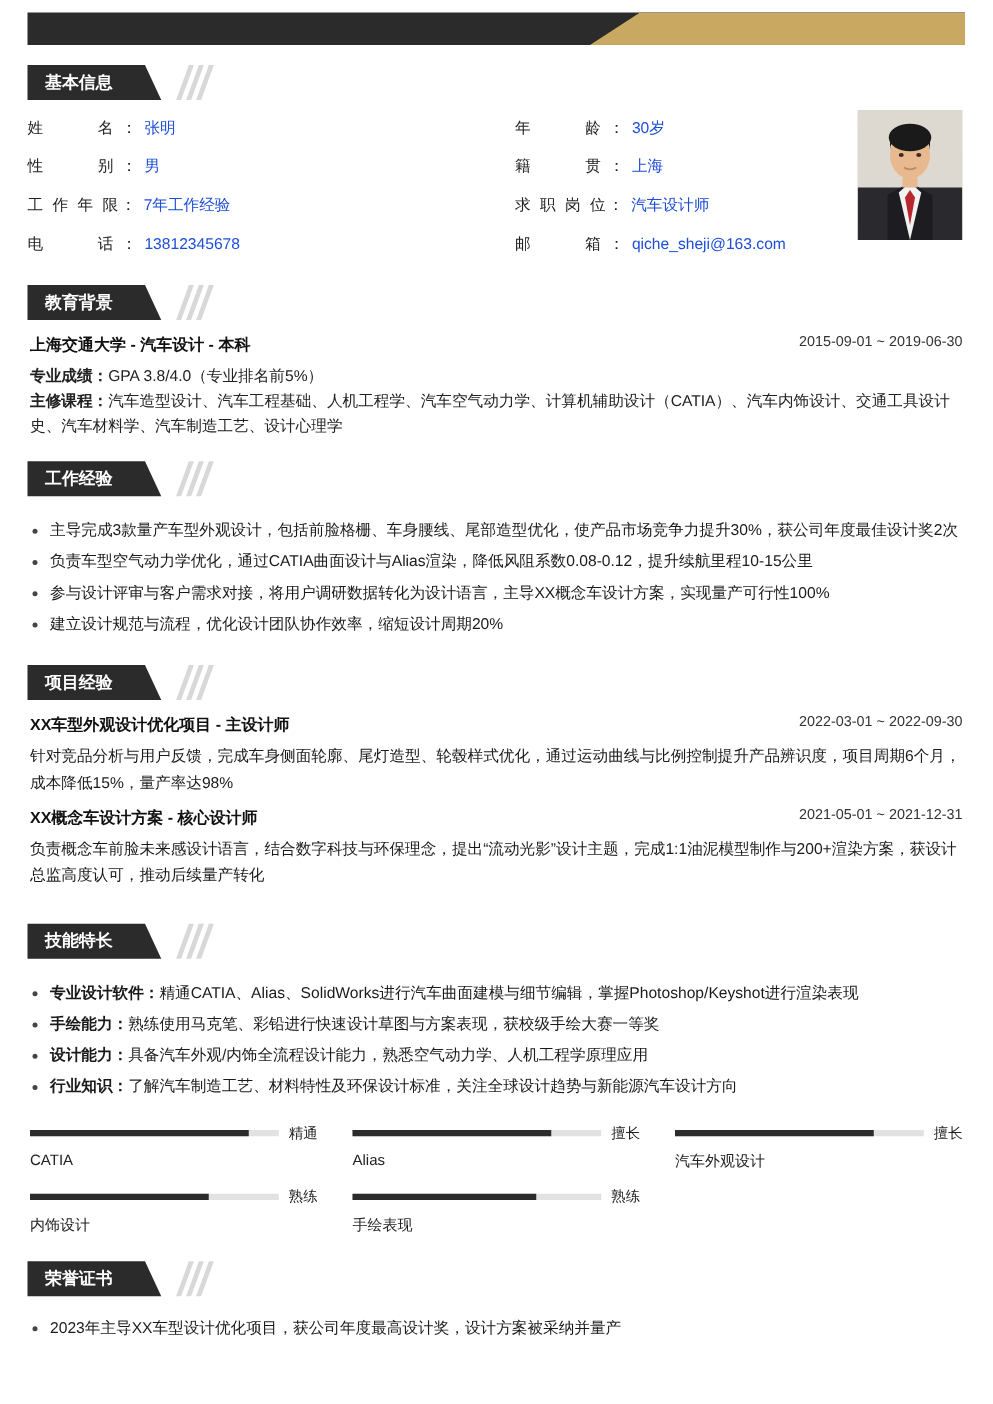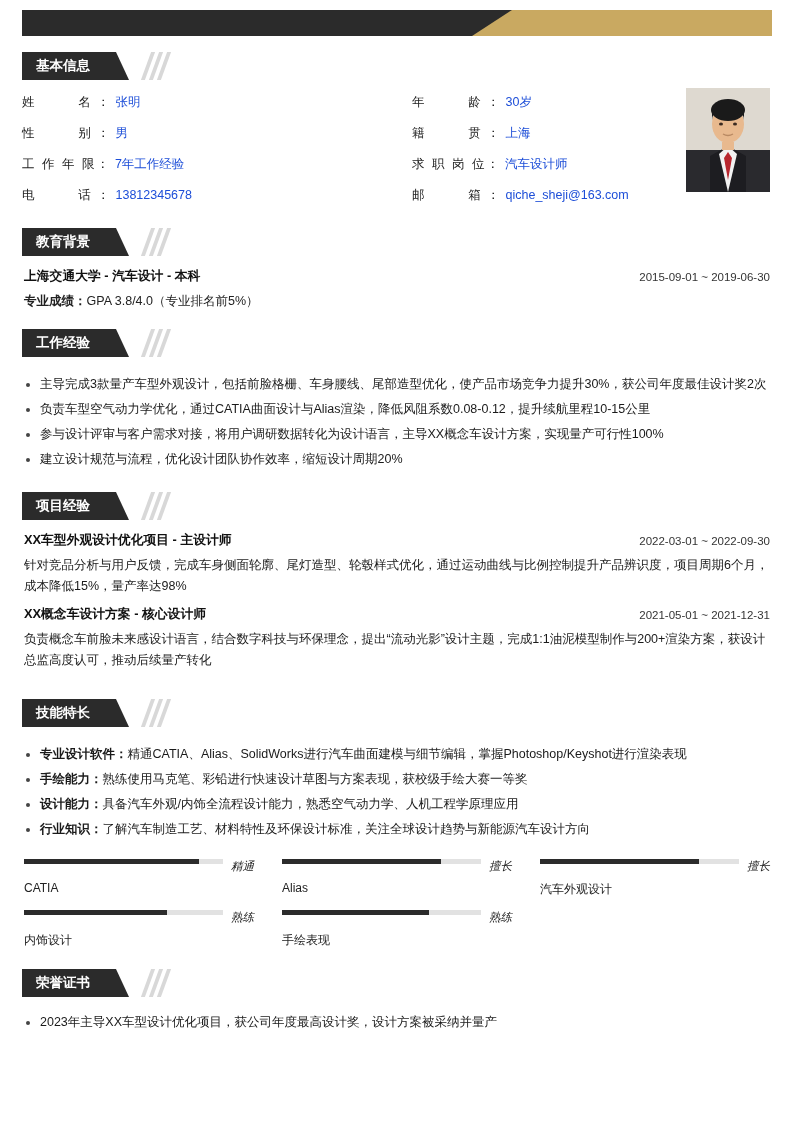--- a/index.html
+++ b/index.html
@@ -109,42 +109,42 @@
     right: 2px; top: 8px;
     width: 84px; height: 104px;
     background: linear-gradient(#e9e5de, #d8d2c8);
     overflow: hidden;
   }
   .photo svg { display: block; }
 
   
   .block { padding: 12px 2px 2px 2px; font-size: 12.5px; }
   .row-head {
-    display: flex; justify-content: space-between; align-items: center;
+    display: flex; justify-content: space-between; align-items: flex-start;
     margin-bottom: 6px;
   }
   .row-head .t { font-weight: bold; font-size: 12.8px; color: #111; }
   .row-head .d { font-size: 11.5px; color: #333; }
   .line { margin: 0 0; line-height: 1.6; color: #222; }
   .line b { font-weight: bold; }
   ul.bul { margin: 4px 0 0 0; padding-left: 16px; }
   ul.bul li { margin: 5px 0; line-height: 1.6; }
   ul.bul li::marker { color: #444; }
   .para { line-height: 1.65; margin: 3px 0 10px 0; }
 
   
   .bars {
     display: grid;
     grid-template-columns: repeat(3, 1fr);
     column-gap: 28px;
     row-gap: 4px;
     margin-top: 14px;
   }
   .bar-item { padding: 6px 0 2px 0; }
-  .bar-row { display: flex; align-items: flex-start; font-style: italic; }
+  .bar-row { display: flex; align-items: center; }
   .bar-track {
     flex: 1;
     height: 5px;
     background: #e2e2e2;
     position: relative;
   }
   .bar-fill {
     position: absolute; left: 0; top: 0; bottom: 0;
     background: #2b2b2b;
   }
@@ -255,20 +255,23 @@
     </div>
 
     <div class="block">
       <div class="row-head">
         <span class="t">上海交通大学 - 汽车设计 - 本科</span>
         <span class="d">2015-09-01 ~ 2019-06-30</span>
       </div>
       <div class="line">
         <b>专业成绩：</b><span>GPA 3.8/4.0（专业排名前5%）</span>
       </div>
+      <div class="line">
+        <b>主修课程：</b><span>汽车造型设计、汽车工程基础、人机工程学、汽车空气动力学、计算机辅助设计（CATIA）、汽车内饰设计、交通工具设计史、汽车材料学、汽车制造工艺、设计心理学</span>
+      </div>
     </div>
 
     <div class="sec">
       <span class="tag">工作经验</span>
       <span class="slash" style="left:124px">
         <i style="left:0"></i>
           <i style="left:8px"></i>
           <i style="left:16px"></i>
       </span>
       <div class="rule"></div>

